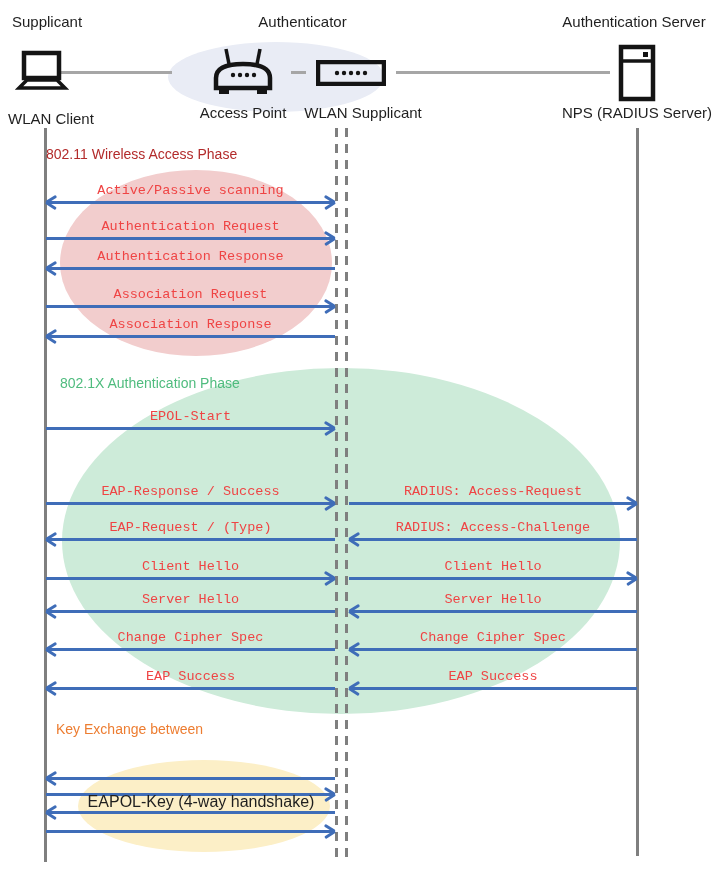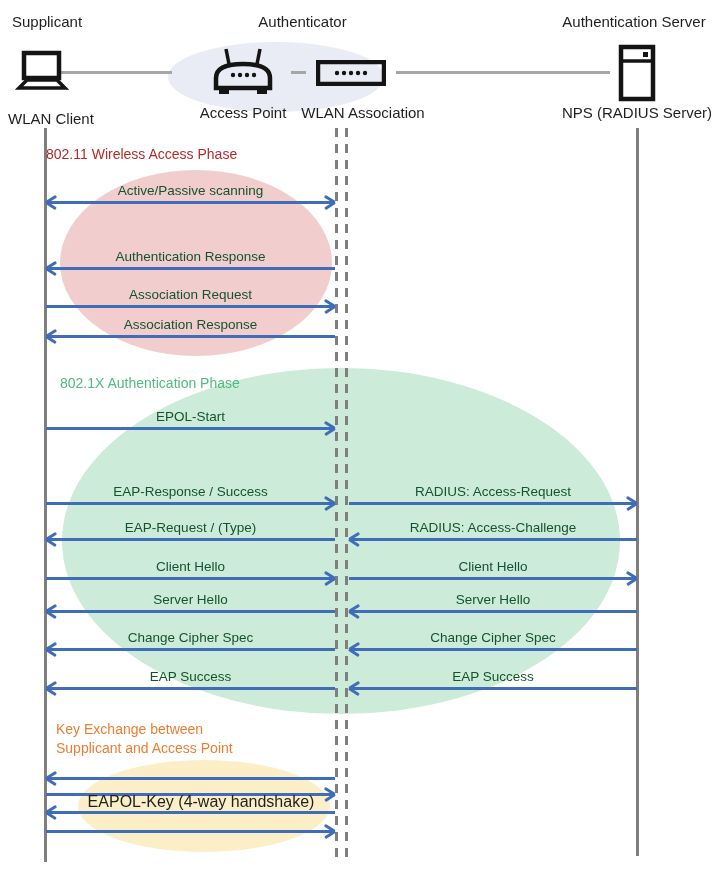--- a/index.html
+++ b/index.html
@@ -44,21 +44,21 @@
   
   .ptitle { position:absolute; font-size:14px; z-index:3; white-space:nowrap; }
   .pt1 { left:46px; top:146px; width:289px; color:var(--phase1-title,#b32b2b); }
   .pt2 { left:60px; top:375px; width:290px; color:var(--phase2-title,#4fbc7e); }
   .pt3a { left:56px; top:721px; width:290px; color:var(--phase3-title,#ed7d31); }
   .pt3b { left:56px; top:740px; width:290px; color:var(--phase3-title,#ed7d31); }
   
   .msg { position:absolute; z-index:4; }
   .msg.lcol { left:46px;  width:289px; }
   .msg.rcol { left:349px; width:288px; }
-  .mlabel { text-align:center; font-size:13.5px; line-height:16px; color:#14532d; white-space:nowrap; }
+  .mlabel { text-align:center; font-size:13.5px; line-height:16px; color:#ef4444; white-space:nowrap;font-family:Liberation Mono, monospace; }
   .arrow { position:absolute; left:0; right:0; top:18px; height:2.5px; background:var(--arrow,#3f6db8); }
   .h { position:absolute; top:0; width:12px; height:2.5px; }
   .h::before,.h::after { content:""; position:absolute; left:0; top:0; width:100%; height:100%;
     background:var(--arrow,#3f6db8); border-radius:1.2px; }
   .h.r { right:0; }
   .h.r::before { transform-origin:100% 50%; transform:rotate(32deg); }
   .h.r::after  { transform-origin:100% 50%; transform:rotate(-32deg); }
   .h.l { left:0; }
   .h.l::before { transform-origin:0 50%; transform:rotate(32deg); }
   .h.l::after  { transform-origin:0 50%; transform:rotate(-32deg); }
@@ -123,32 +123,37 @@
   <div class="icon ic-server">
     <svg width="38" height="58" viewBox="0 0 38 58">
       <rect x="3" y="3" width="32" height="52" fill="none" stroke="#141414" stroke-width="4.5"></rect>
       <line x1="4" y1="17" x2="34" y2="17" stroke="#141414" stroke-width="3.5"></line>
       <rect x="25" y="8" width="5" height="5" fill="#141414"></rect>
     </svg>
   </div>
 
   <div class="actor dev-client">WLAN Client</div>
   <div class="actor ctr dev-ap">Access Point</div>
-  <div class="actor ctr dev-ctrl">WLAN Association</div>
+  <div class="actor ctr dev-ctrl">WLAN Supplicant</div>
   <div class="actor ctr dev-nps">NPS (RADIUS Server)</div>
 
   <div class="ptitle pt1">802.11 Wireless Access Phase</div>
   <div class="ptitle pt2">802.1X Authentication Phase</div>
   <div class="ptitle pt3a">Key Exchange between</div>
-  <div class="ptitle pt3b">Supplicant and Access Point</div>
 
   <div class="msg lcol" style="top:183px">
     <div class="mlabel">Active/Passive scanning</div>
     <div class="arrow">
         <i class="h l"></i>
+        <i class="h r"></i>
+      </div>
+  </div>
+  <div class="msg lcol" style="top:219px">
+    <div class="mlabel">Authentication Request</div>
+    <div class="arrow">
         <i class="h r"></i>
       </div>
   </div>
   <div class="msg lcol" style="top:249px">
     <div class="mlabel">Authentication Response</div>
     <div class="arrow">
         <i class="h l"></i>
       </div>
   </div>
   <div class="msg lcol" style="top:287px">

